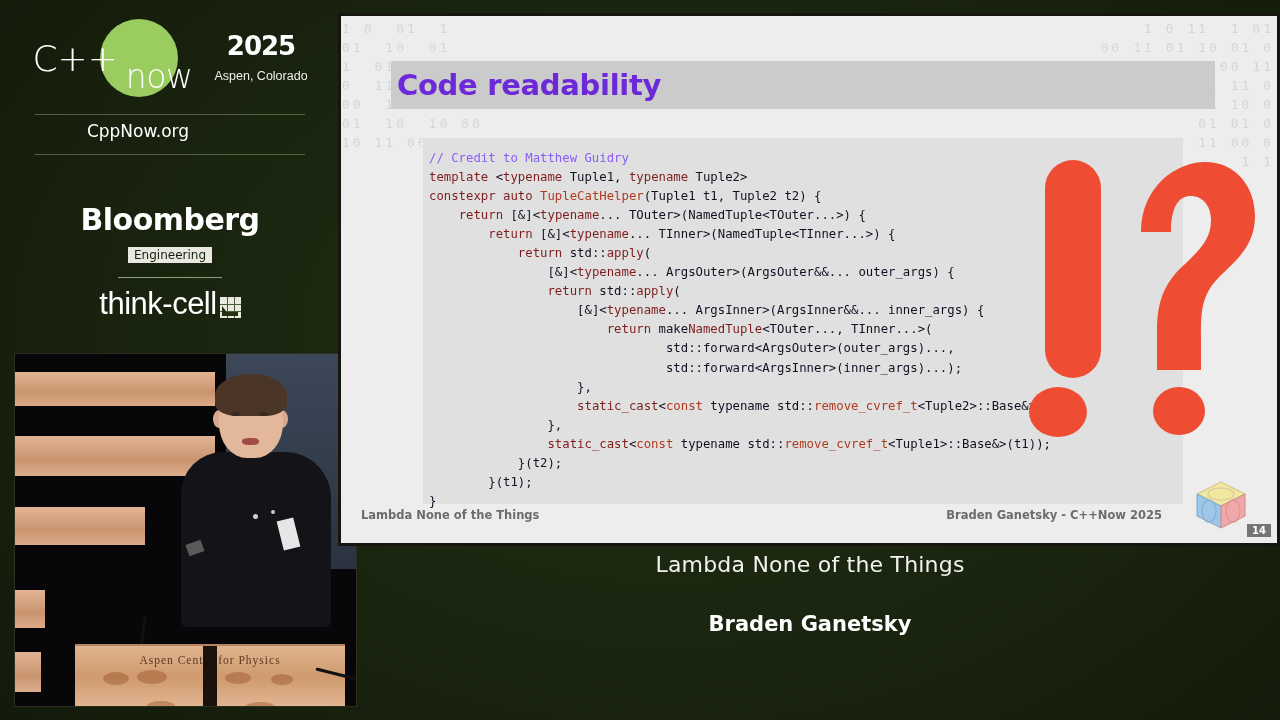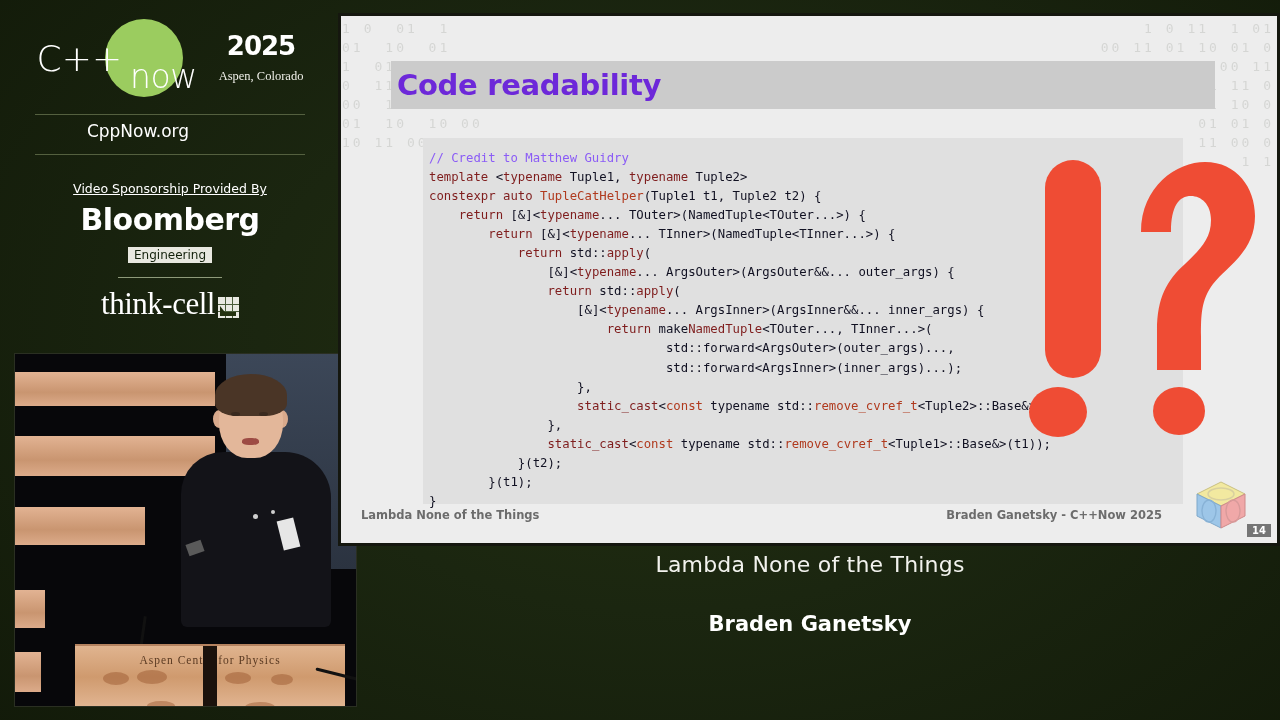--- a/index.html
+++ b/index.html
@@ -36,21 +36,21 @@
     font-family: "DejaVu Sans", sans-serif; font-weight: 300;
     margin-left: 8px; letter-spacing: -0.5px; margin-top: 36px;
   }
   .year-block { margin-left: 22px; text-align: center; position: relative; z-index: 3; }
   .year-num {
     font-size: 26px; font-weight: bold; color: #ffffff; line-height: 1;
     letter-spacing: -1px; font-family: "DejaVu Sans", sans-serif;
   }
   .year-loc {
     font-size: 12.5px; color: #f0f0ea; margin-top: 10px;
-    font-family: Liberation Serif, serif;
+    font-family: Liberation Sans, sans-serif;
   }
 
   .hrule { position: absolute; left: 35px; width: 270px; height: 1px; background: #54603f; }
   #rule-top { top: 114px; }
   #rule-bot { top: 154px; }
 
   .site-url {
     position: absolute; left: 0; top: 121px; width: 276px; text-align: center;
     font-size: 17px; color: #ffffff; font-family: "DejaVu Sans", sans-serif;
   }
@@ -70,21 +70,21 @@
     font-size: 12px; color: #12200a; background: #e8e8e0;
     padding: 1px 6px; font-family: "DejaVu Sans", sans-serif;
   }
   #rule-tc { position: absolute; left: 118px; top: 277px; width: 104px; height: 1px; background: #8e9a7a; }
   .thinkcell-row {
     position: absolute; left: 0; top: 286px; width: 340px;
     display: flex; align-items: center; justify-content: center; gap: 3px;
   }
   .thinkcell-text {
     font-size: 31px; color: #ffffff; font-weight: 300; letter-spacing: -0.5px;
-    font-family: Liberation Serif, serif;
+    font-family: Liberation Sans, sans-serif;
   }
   .tc-glyph { width: 21px; height: 21px; position: relative; margin-top: 6px; }
   .tc-glyph .g-bg { position: absolute; inset: 0; background: #e9e9e2; }
   .tc-glyph .g-l1 { position: absolute; left: 0; top: 7px; width: 21px; height: 1px; background: #4a5c3a; }
   .tc-glyph .g-l2 { position: absolute; left: 0; top: 14px; width: 21px; height: 1px; background: #4a5c3a; }
   .tc-glyph .g-l3 { position: absolute; left: 7px; top: 0; width: 1px; height: 21px; background: #4a5c3a; }
   .tc-glyph .g-l4 { position: absolute; left: 14px; top: 0; width: 1px; height: 21px; background: #4a5c3a; }
   .tc-glyph .g-tri {
     position: absolute; left: 2px; bottom: 2px; width: 0; height: 0;
     border-left: 8px solid #23310f; border-top: 10px solid transparent;
@@ -262,21 +262,20 @@
           <div class="year-num">2025</div>
           <div class="year-loc">Aspen, Colorado</div>
         </div>
       </div>
     </div>
 
     <div class="hrule" id="rule-top"></div>
     <div class="site-url">CppNow.org</div>
     <div class="hrule" id="rule-bot"></div>
 
-    <div class="sponsor-label">Video Sponsorship Provided By</div>
     <div class="bloomberg">Bloomberg</div>
     <div class="engineering">Engineering</div>
 
     <div id="rule-tc"></div>
     <div class="thinkcell-row">
       <span class="thinkcell-text">think-cell</span>
       <span class="tc-glyph">
         <span class="g-bg"></span>
           <span class="g-l1"></span>
           <span class="g-l2"></span>

